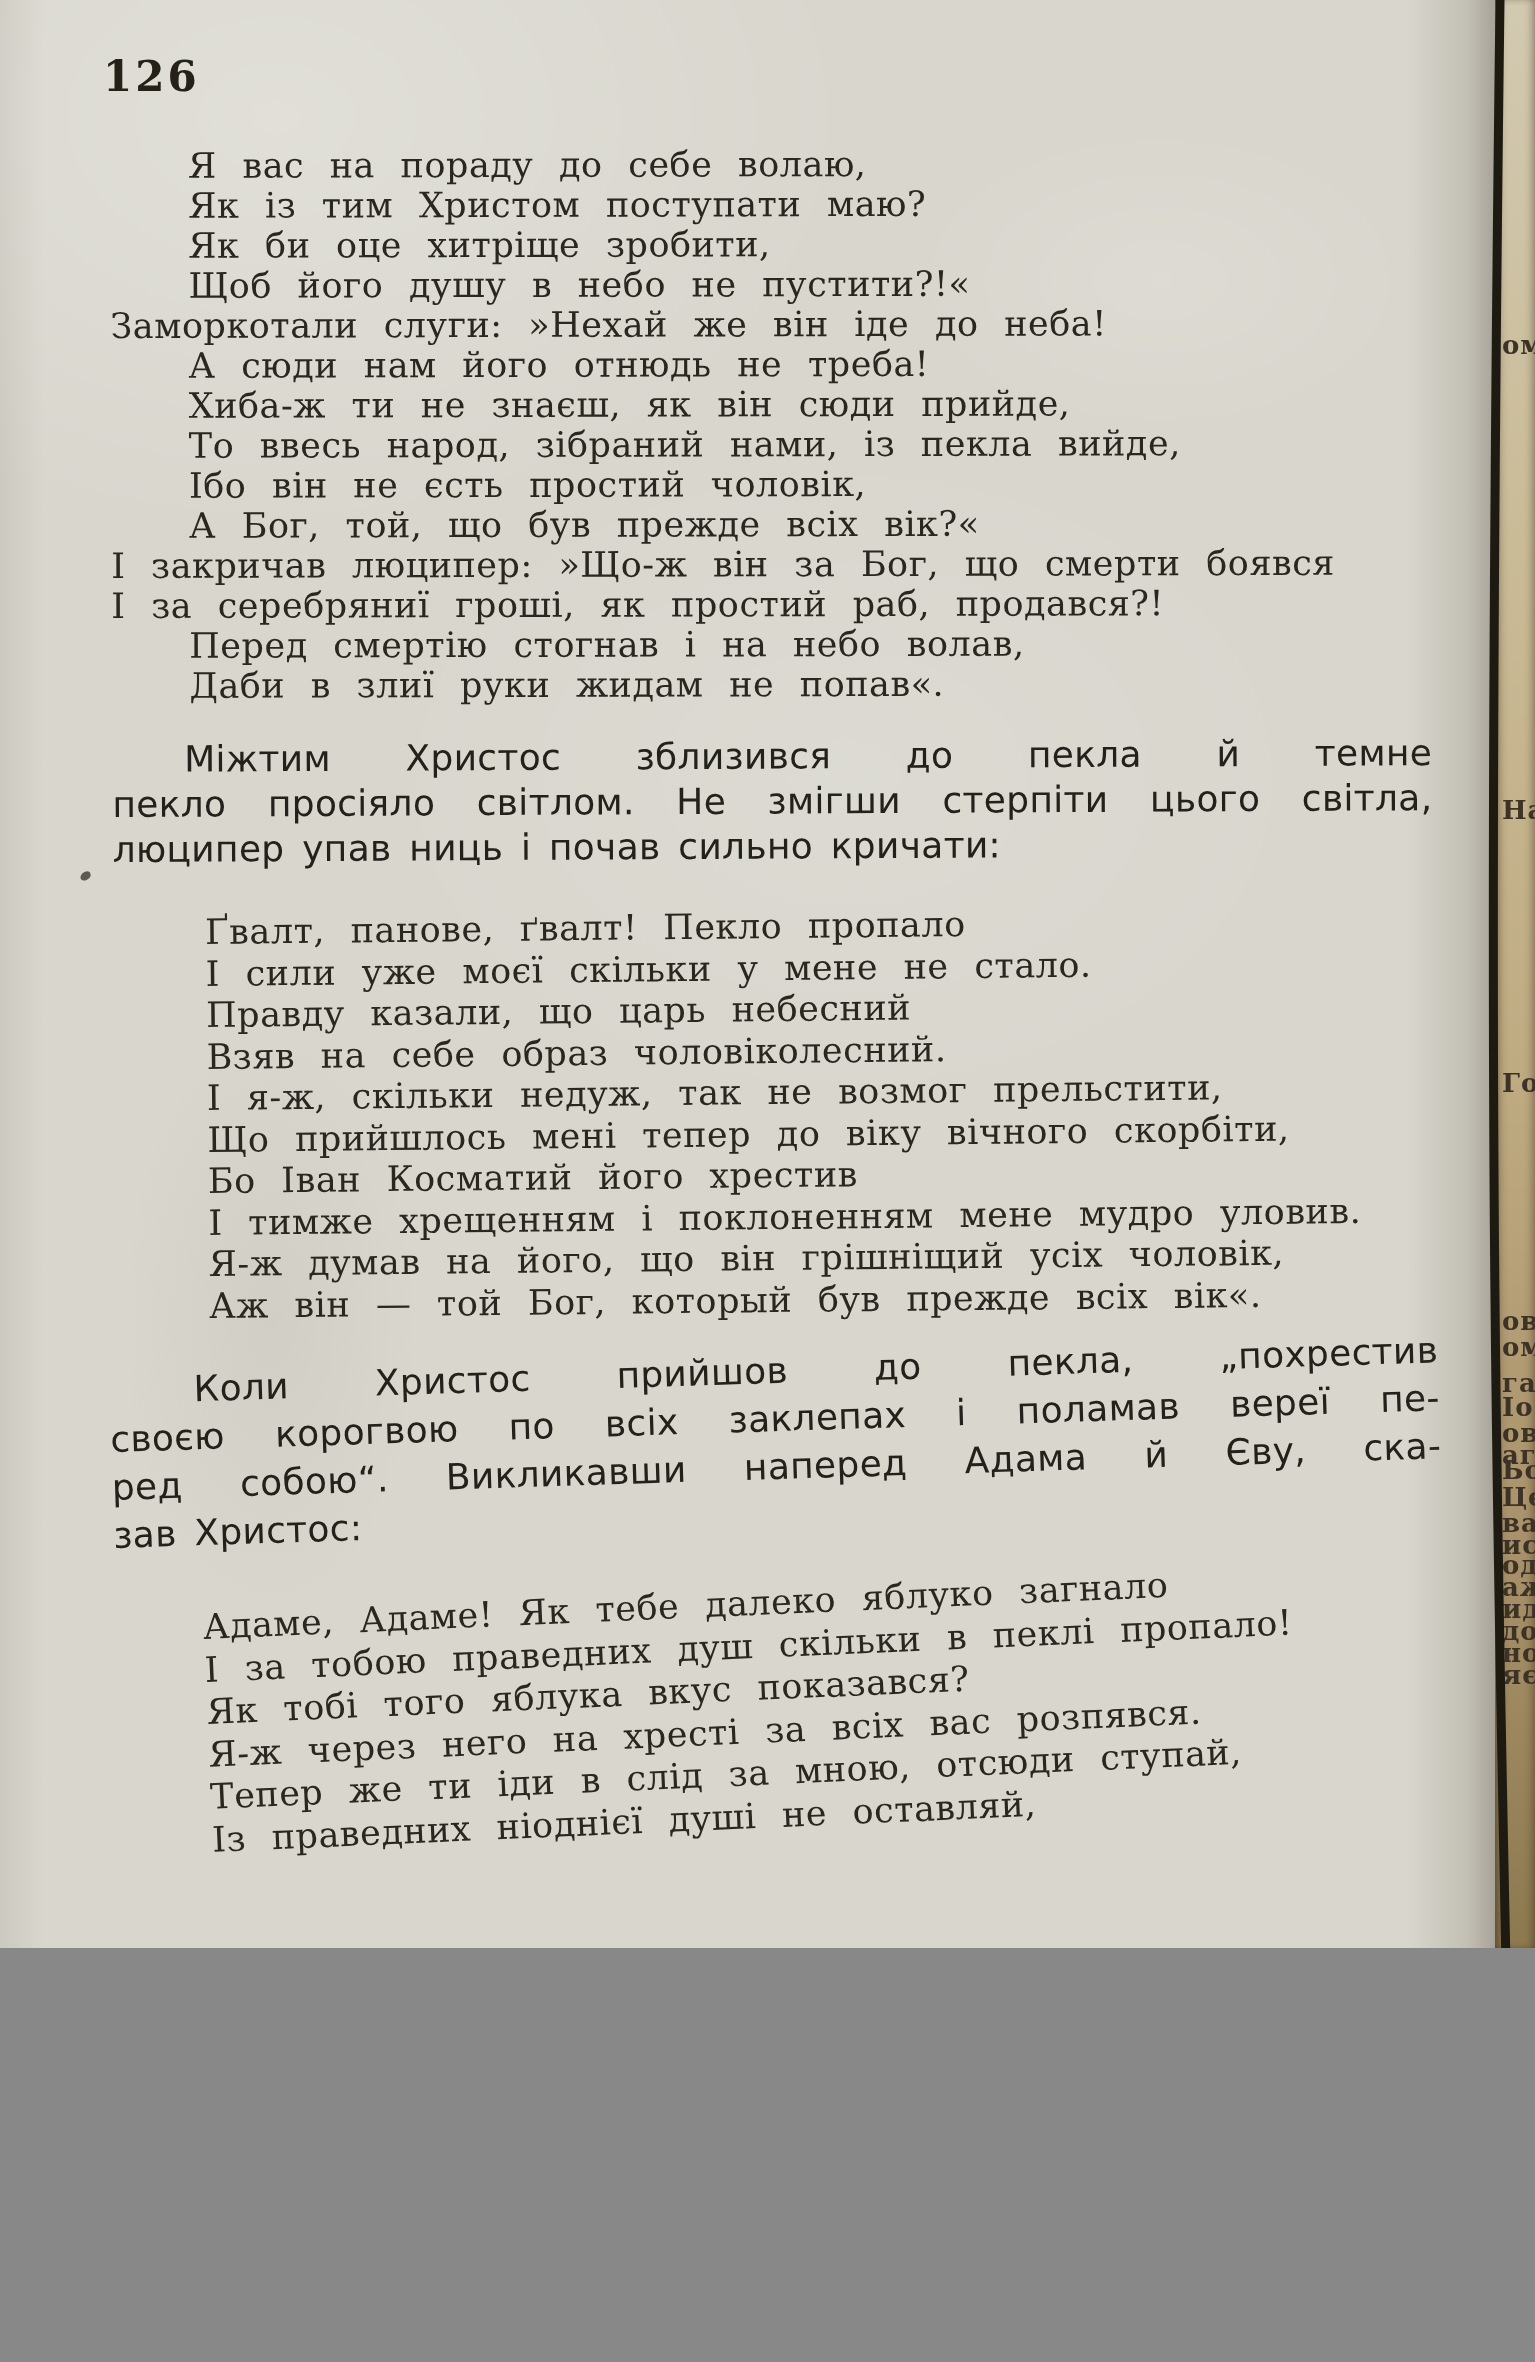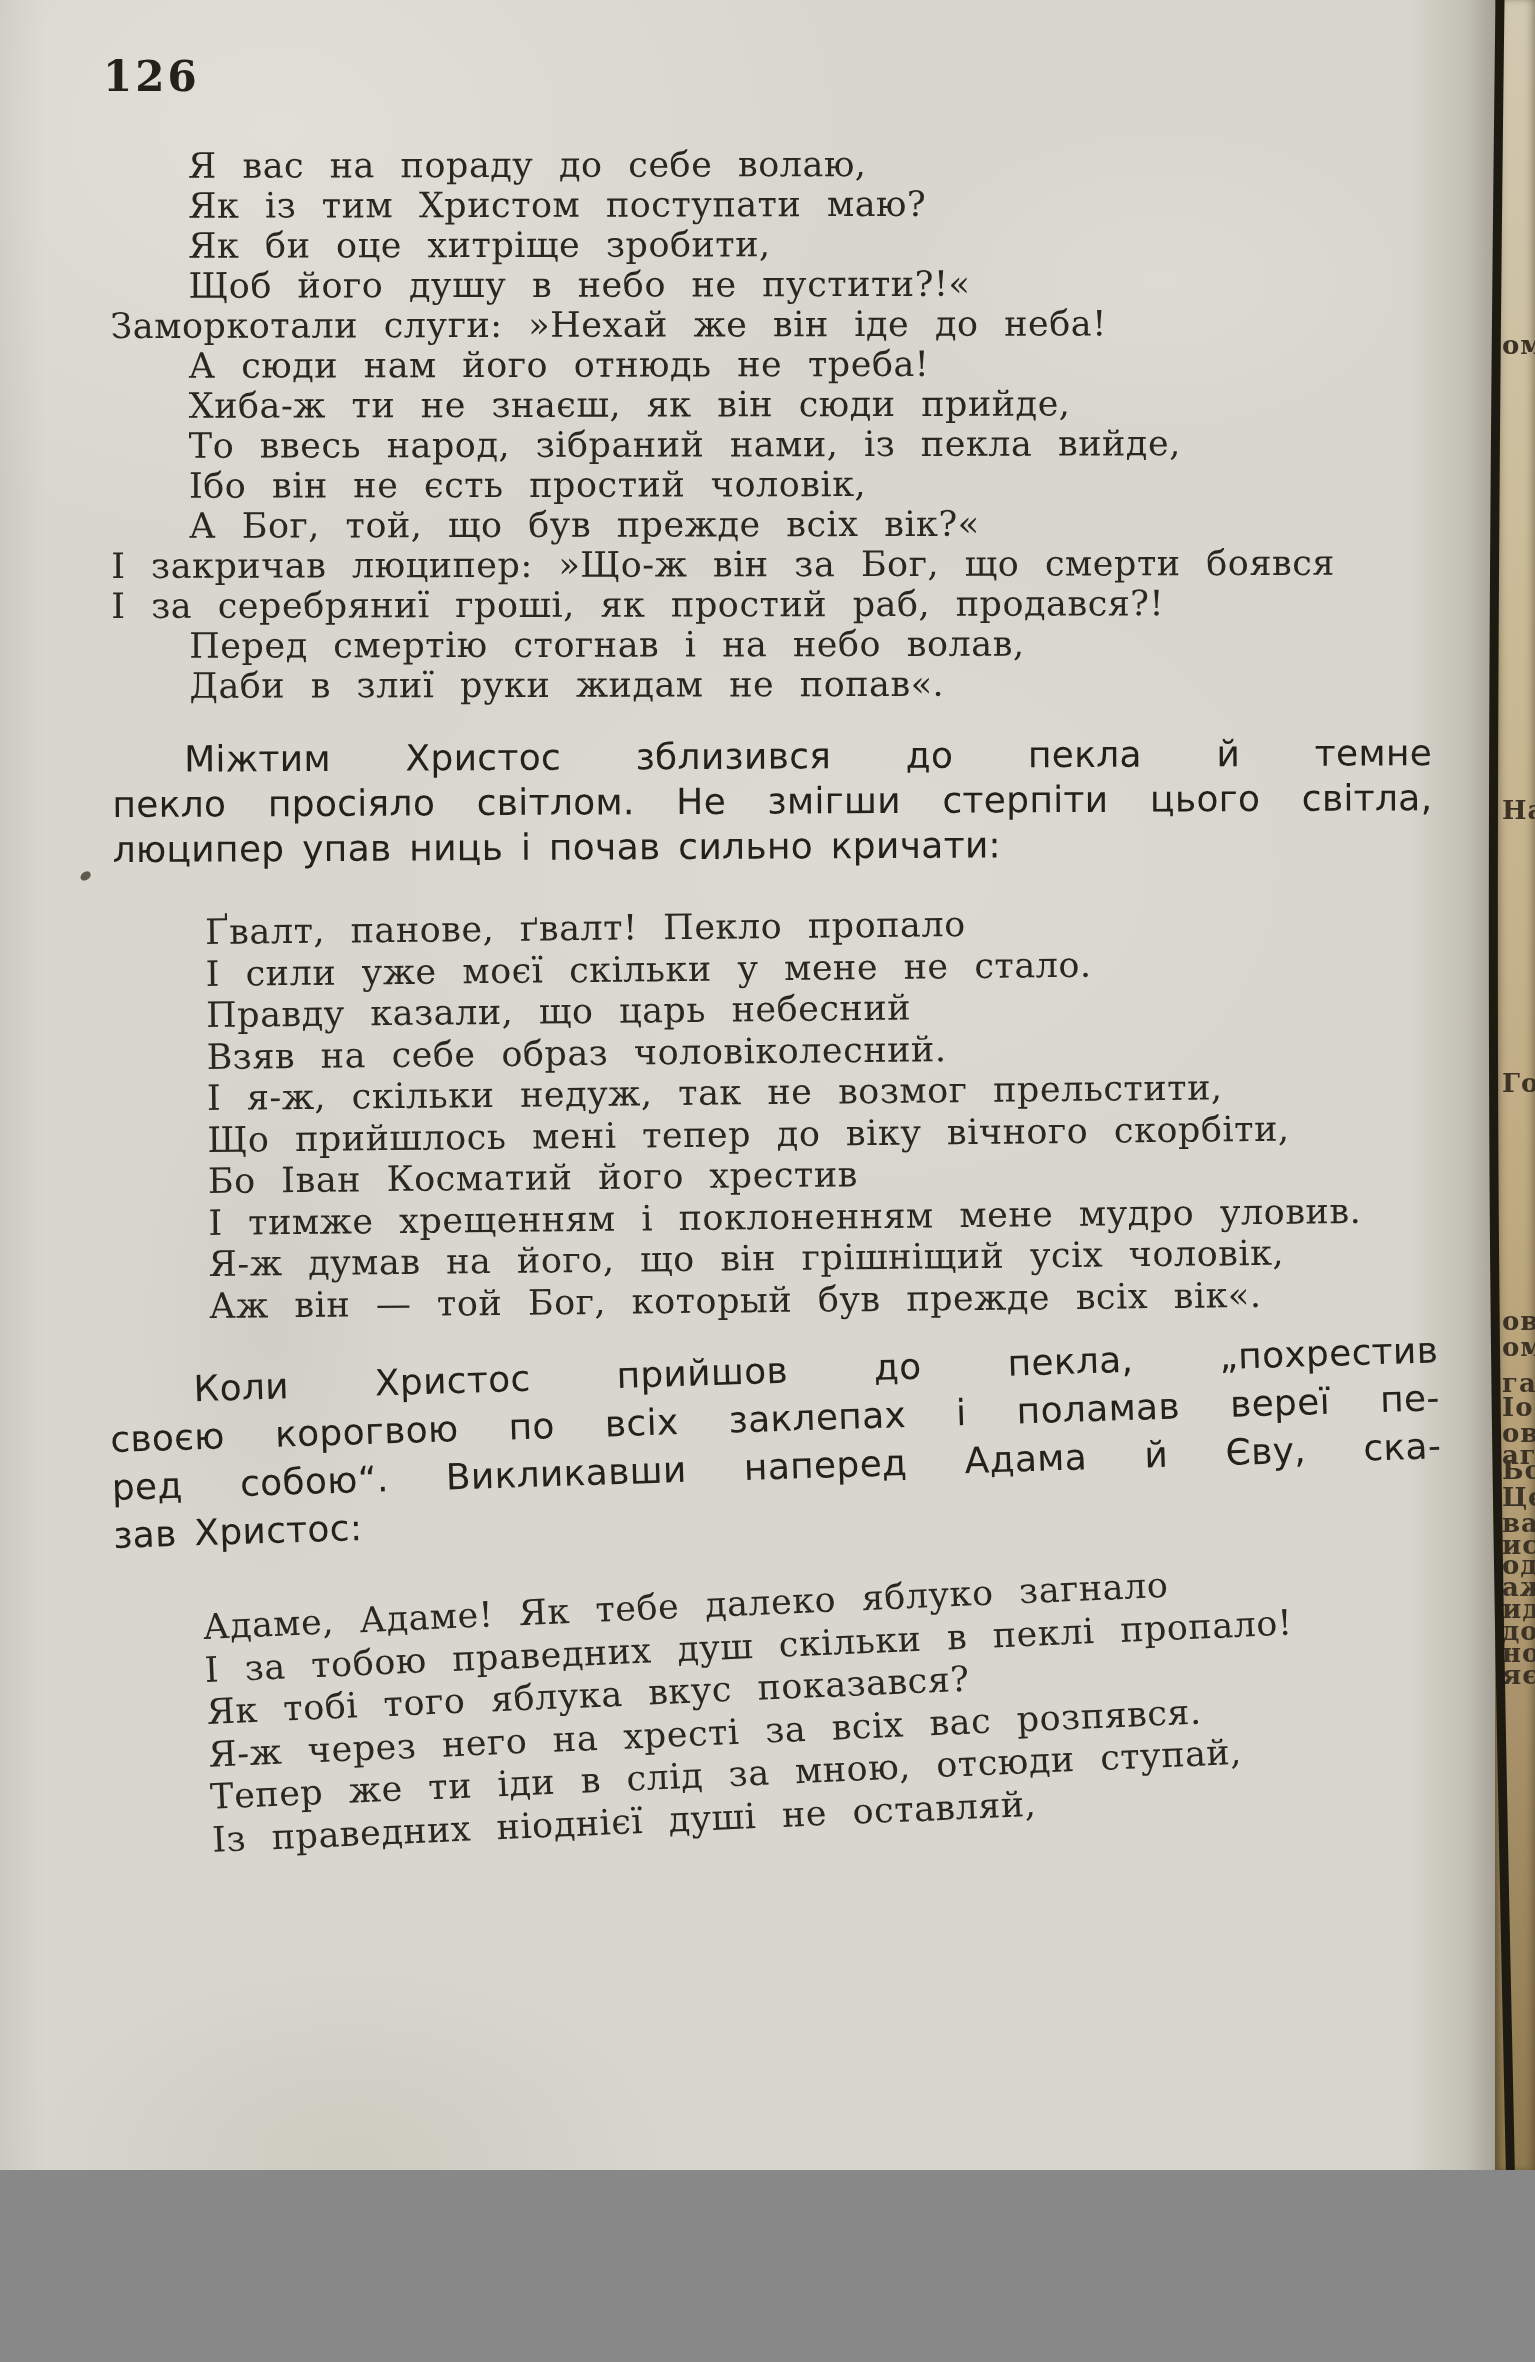--- a/index.html
+++ b/index.html
@@ -1,17 +1,17 @@
 <!DOCTYPE html>
 <html><head>
 <meta charset="utf-8">
 <style>
   html,body { margin:0; padding:0; background:#888; }
   .page {
-    position:relative; width:1535px; height:2170px; overflow:hidden;
+    position:relative; width:1535px; height:1948px; overflow:hidden;
     background:
       radial-gradient(ellipse 900px 650px at 18% 6%, rgba(255,255,255,0.22), rgba(255,255,255,0) 65%),
       radial-gradient(ellipse 700px 500px at 55% 40%, rgba(255,255,255,0.10), rgba(255,255,255,0) 70%),
       linear-gradient(90deg, #ccc9c0 0px, #d8d6cd 45px, #d8d6cd 100%),
       #d8d6cd;
     color:#2a2720;
     font-family:"DejaVu Serif", serif;
   }
   .stain { position:absolute; border-radius:50%; pointer-events:none; }
   .stain.s1 { left:0; top:1950px; width:700px; height:420px; background:radial-gradient(ellipse at center, rgba(120,112,92,0.10), rgba(120,112,92,0) 70%); }

